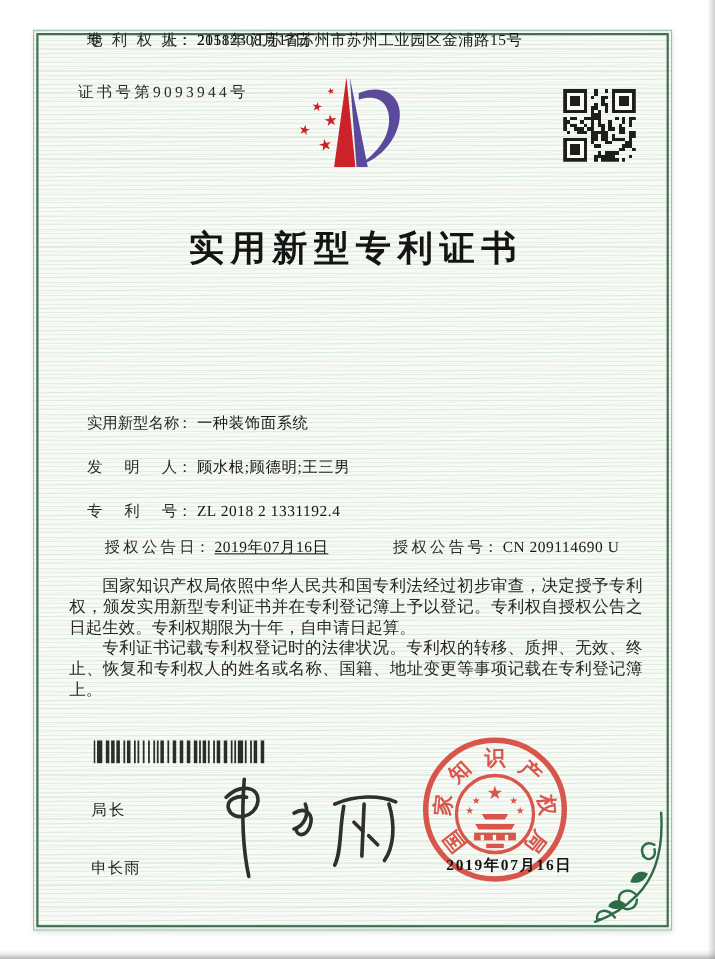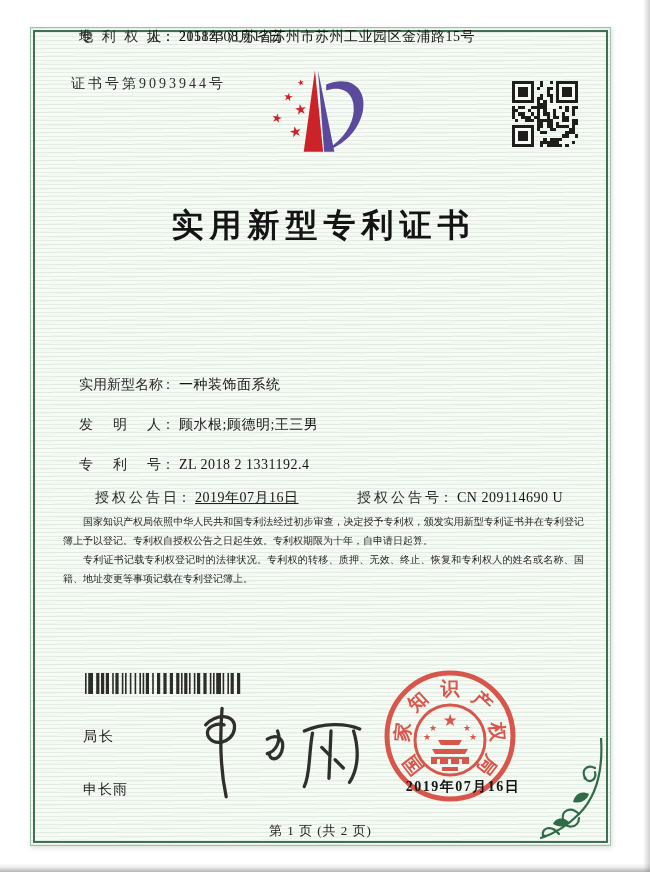--- a/index.html
+++ b/index.html
@@ -36,21 +36,21 @@
   .field-row:nth-of-type(4){top:348px;}
   .field-row:nth-of-type(5){top:388px;}
   .field-row:nth-of-type(6){top:428px;}
   .f-label{display:inline-block;width:82px;text-align:justify;text-align-last:justify;color:#2a2a2a;vertical-align:top;}
   .f-colon{display:inline-block;margin-right:4px;color:#2a2a2a;}
   .f-value{color:#161616;letter-spacing:0.5px;}
 
   .grant-row{position:absolute;left:64px;top:461px;height:20px;font-size:14px;color:#222;white-space:nowrap;text-decoration:underline;}
   .grant-right{position:absolute;left:262px;top:0;white-space:nowrap;}
 
-  .paras{position:absolute;left:32px;top:484px;width:521px;font-size:10px;line-height:19px;color:#262626;text-align:justify;}
+  .paras{position:absolute;left:32px;top:496px;width:521px;font-size:15px;line-height:19px;color:#262626;text-align:justify;}
   .paras p{margin:0;text-indent:2em;}
 
   .barcode{position:absolute;left:54px;top:645px;width:160px;height:21px;}
 
   .director-title{position:absolute;left:52px;top:700px;font-size:14px;color:#222;letter-spacing:2px;}
   .director-name{position:absolute;left:52px;top:728px;font-size:14px;color:#222;letter-spacing:1px;margin-top:25px;}
 
   .signature{position:absolute;left:152px;top:668px;width:185px;height:108px;}
 
   .seal{position:absolute;left:335px;top:624px;width:168px;height:168px;opacity:0.9;}
@@ -325,21 +325,20 @@
         <rect x="65" y="105" width="38" height="7"></rect>
         <rect x="71" y="107" width="3" height="5" fill="#f7faf5"></rect>
         <rect x="82" y="107" width="3" height="5" fill="#f7faf5"></rect>
         <rect x="93" y="107" width="3" height="5" fill="#f7faf5"></rect>
         <rect x="76" y="115" width="16" height="4"></rect>
       </g>
     </svg>
 
     <div class="seal-date">2019年07月16日</div>
 
-    <div class="page-footer">第 1 页 (共 2 页)</div>
 
     <svg class="flourish" viewBox="0 0 66 102" xmlns="http://www.w3.org/2000/svg">
       <g fill="none" stroke="#2e6b47" stroke-width="2.2" stroke-linecap="round">
         <path d="M62,0 C64,30 58,58 40,76 C28,88 14,96 2,100"></path>
         <path d="M40,76 C32,68 22,72 24,82 C26,92 40,90 40,80"></path>
         <path d="M20,96 C12,86 2,90 4,98"></path>
         <path d="M56,30 C48,26 42,32 46,40 C50,46 58,42 56,34"></path>
       </g>
       <g fill="#2e6b47">
         <path d="M50,56 C42,52 36,56 34,64 C42,66 48,62 50,56 Z"></path>

